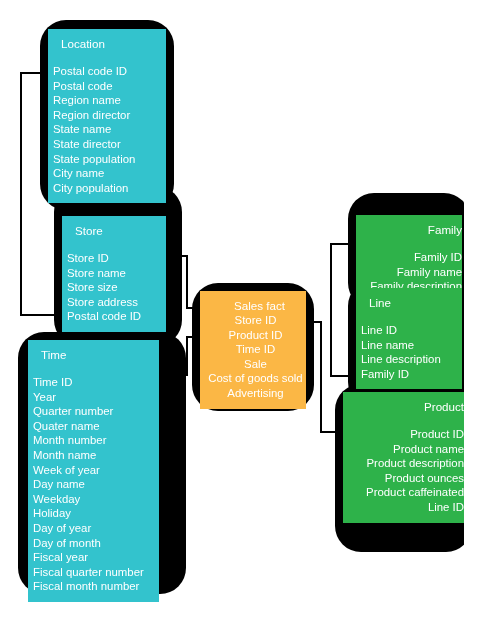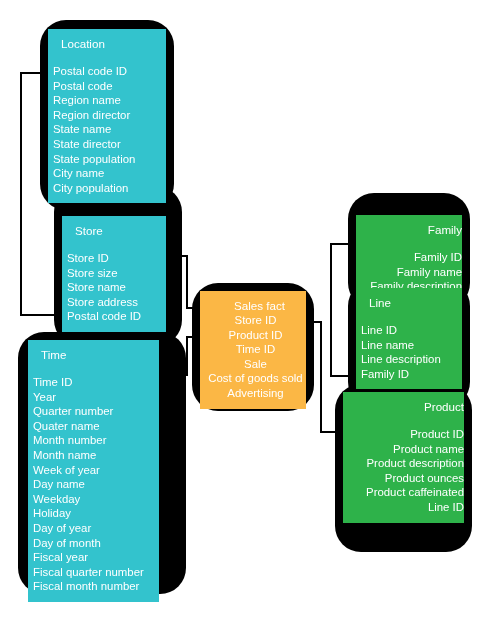--- a/index.html
+++ b/index.html
@@ -2,21 +2,21 @@
 <html><head>
 <meta charset="utf-8">
 <style>
   html, body {
     margin: 0;
     padding: 0;
     background: #ffffff;
   }
   #canvas {
     position: relative;
-    width: 504px;
+    width: 464px;
     height: 634px;
     background: #ffffff;
     font-family: "Liberation Sans", sans-serif;
     overflow: hidden;
   }
 
   
   .group-blob {
     position: absolute;
     background: #000000;
@@ -123,22 +123,22 @@
       <li class="field">City name</li>
       <li class="field">City population</li>
     </ul>
   </div>
 
   <div class="entity teal" id="entity-store">
     <div class="entity-title">Store</div>
     <div class="entity-gap"></div>
     <ul class="field-list">
       <li class="field">Store ID</li>
+      <li class="field">Store name</li>
       <li class="field">Store size</li>
-      <li class="field">Store name</li>
       <li class="field">Store address</li>
       <li class="field">Postal code ID</li>
     </ul>
   </div>
 
   <div class="entity teal" id="entity-time">
     <div class="entity-title">Time</div>
     <div class="entity-gap"></div>
     <ul class="field-list">
       <li class="field">Time ID</li>

